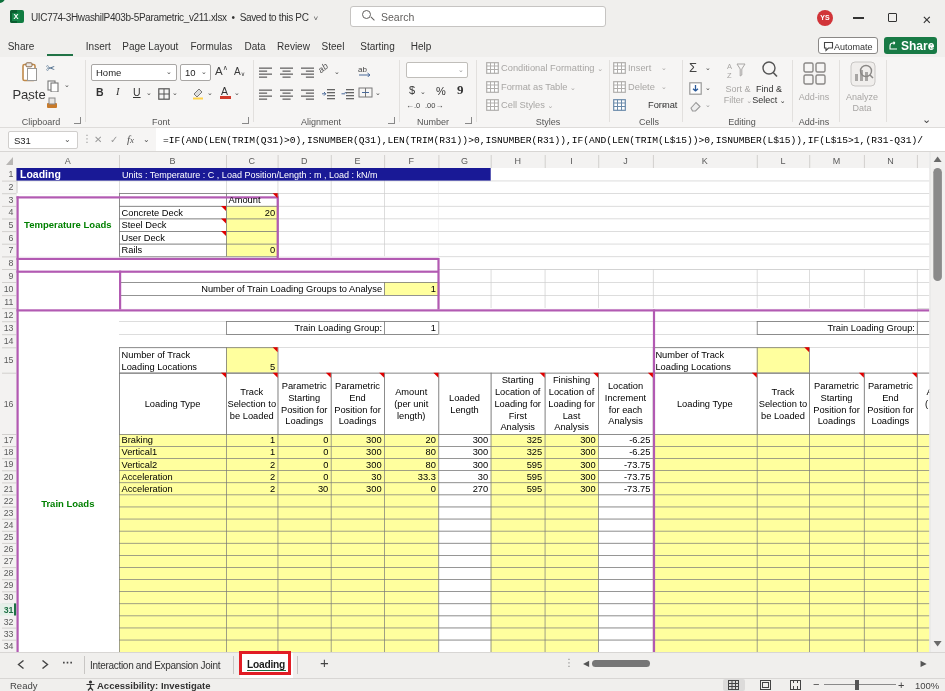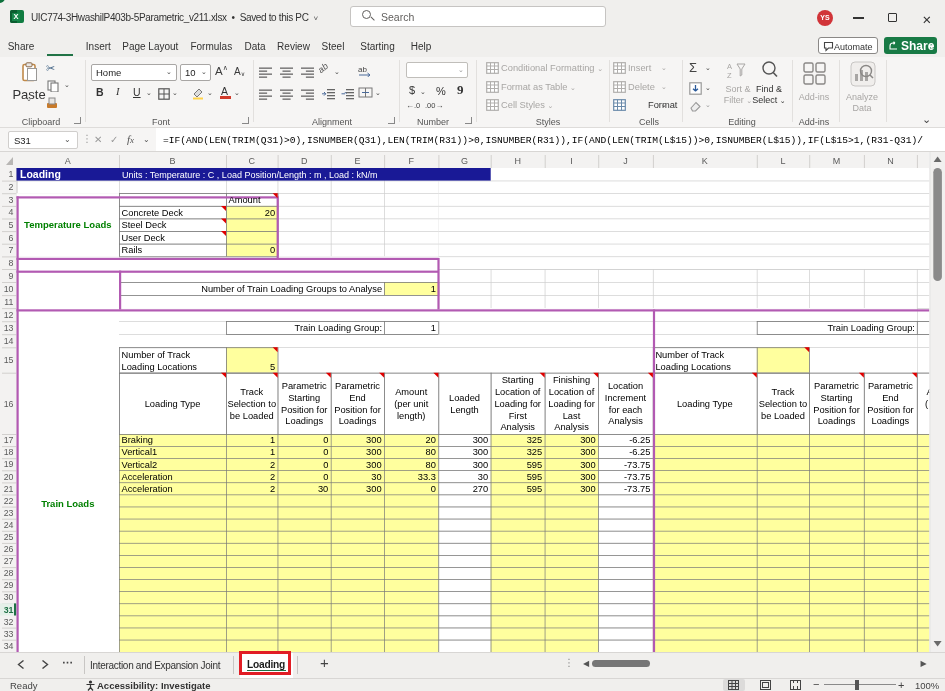--- a/index.html
+++ b/index.html
@@ -164,21 +164,21 @@
 <svg class="abs" style="left:358px;top:64px;" width="15" height="13">
       <text x="0" y="8" font-size="8" fill="#444" font-family="Liberation Sans">ab</text>
       <path d="M1 11 H12 M12 11 L9.5 9 M12 11 L9.5 13" stroke="#4a6a9a" fill="none"></path>
     </svg>
 <svg class="abs" style="left:358px;top:86px;" width="15" height="13">
       <rect x="1" y="2" width="13" height="9" fill="none" stroke="#777"></rect>
       <line x1="7.5" y1="2" x2="7.5" y2="11" stroke="#777"></line>
       <path d="M4 6.5 H11" stroke="#4a6a9a"></path>
     </svg>
 <div class="abs" style="left:375px;top:89px;font-size:7px;color:#444;">⌄</div>
-<div class="abs" style="left:321px;top:117px;font-size:9px;color:#555;transform:translateX(-50%);margin-left:11px;">Alignment</div>
+<div class="abs" style="left:321px;top:117px;font-size:9px;color:#555;transform:translateX(-50%);">Alignment</div>
 <div class="abs" style="left:388px;top:117px;width:7px;height:7px;border-right:1px solid #888;border-bottom:1px solid #888;"></div>
 
 <div class="abs" style="left:406px;top:62px;width:62px;height:16px;background:#fff;border:1px solid #c0beba;border-radius:2px;"></div>
 <div class="abs" style="left:458px;top:66px;font-size:7px;color:#999;">⌄</div>
 <div class="abs" style="left:409px;top:84px;font-size:11px;color:#333;">$</div>
 <div class="abs" style="left:420px;top:88px;font-size:7px;color:#444;">⌄</div>
 <div class="abs" style="left:436px;top:85px;font-size:11px;color:#333;">%</div>
 <div class="abs" style="left:457px;top:82px;font-size:13px;color:#333;font-weight:bold;font-family:'Liberation Serif',serif;">9</div>
 <div class="abs" style="left:406px;top:101px;font-size:8px;color:#444;">←<span style="font-size:7.5px;">.0</span></div>
 <div class="abs" style="left:425px;top:101px;font-size:8px;color:#444;"><span style="font-size:7.5px;">.00</span>→</div>

